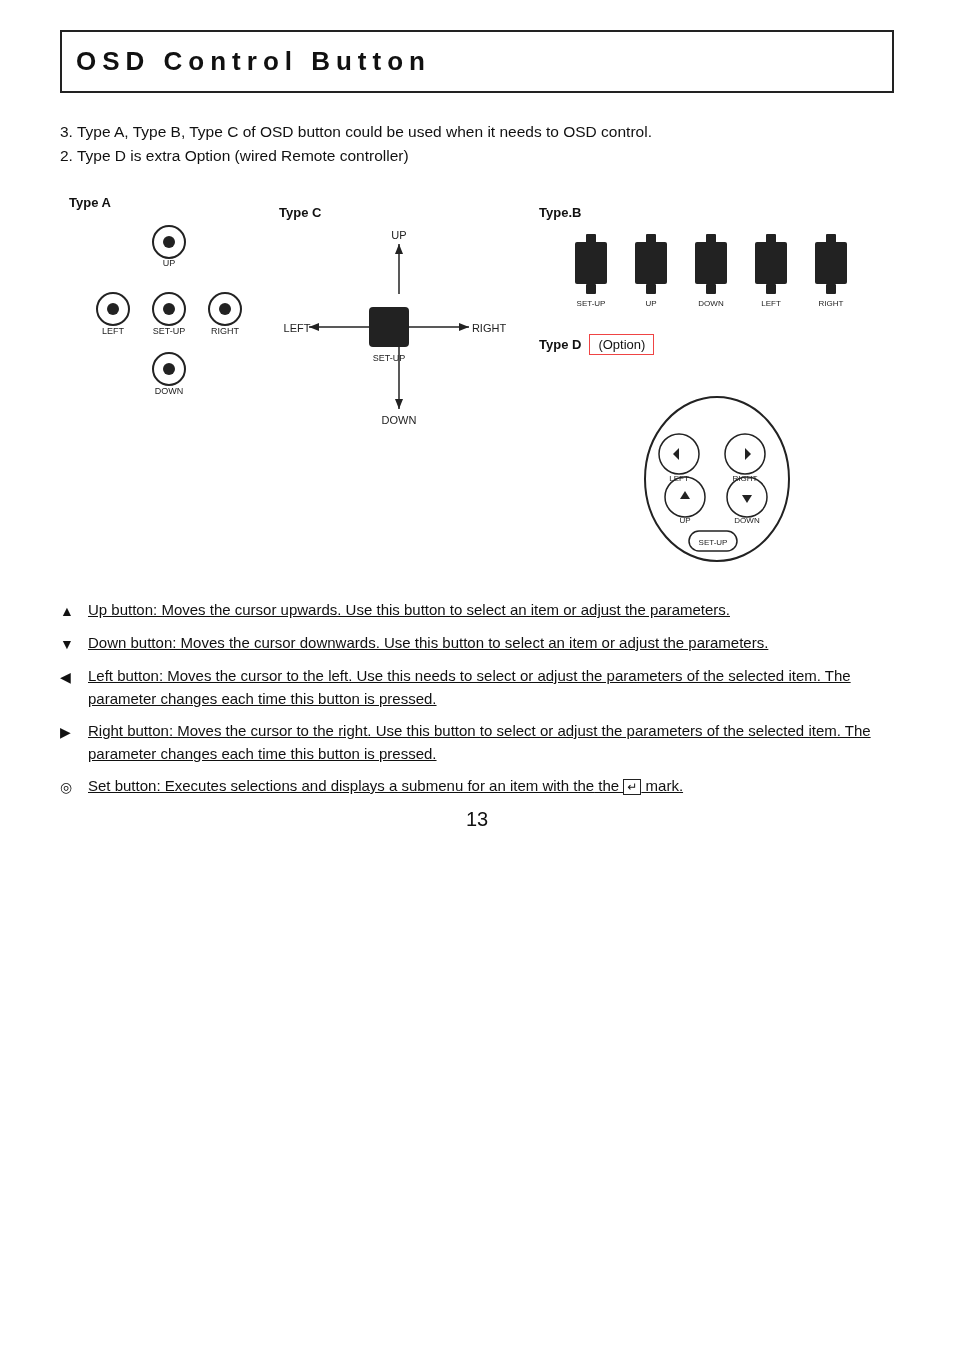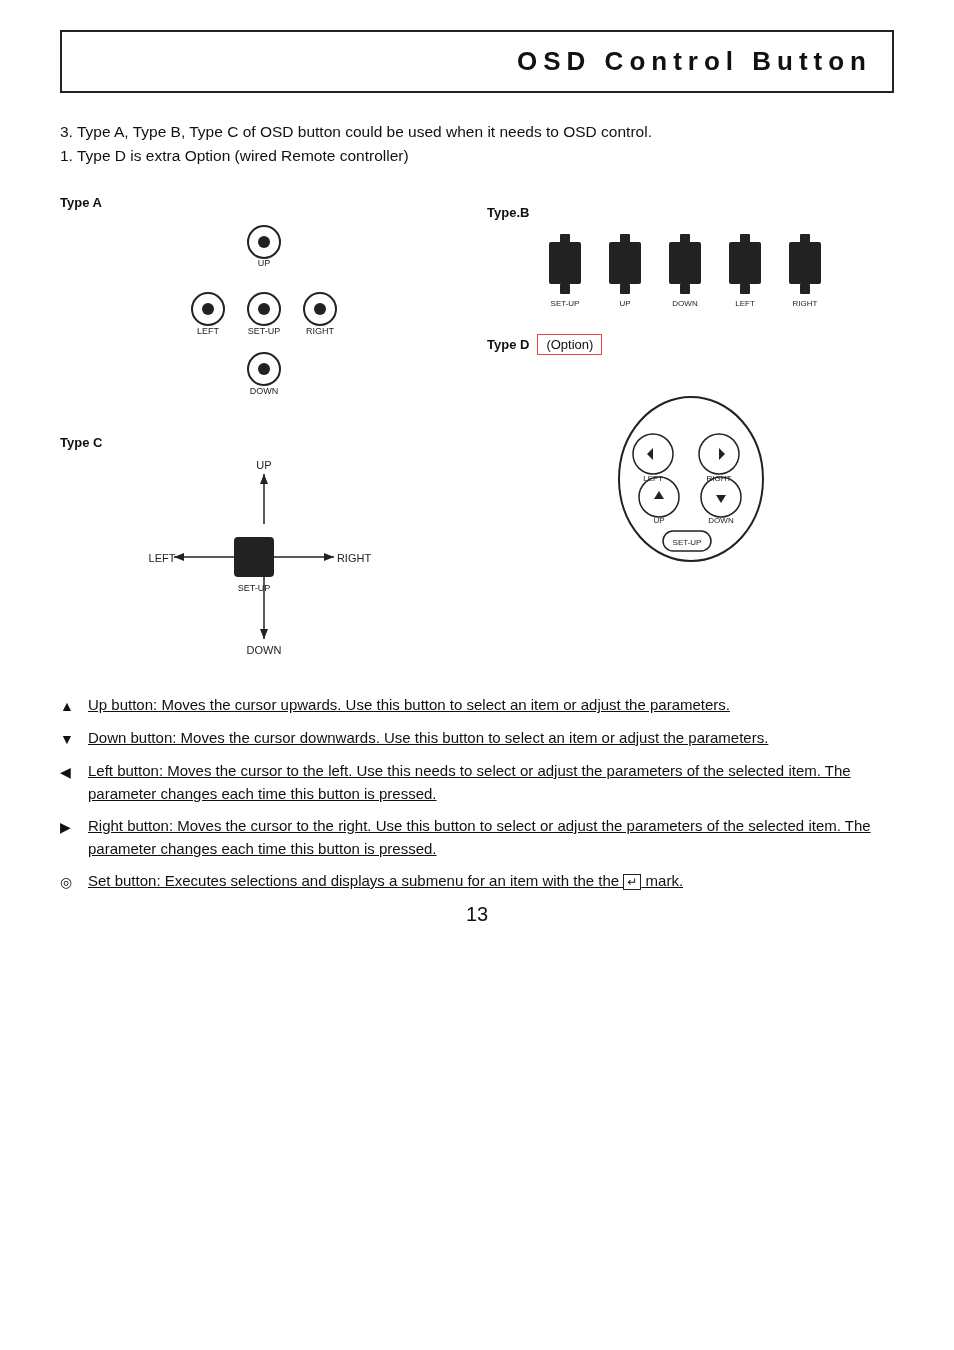--- a/index.html
+++ b/index.html
@@ -8,22 +8,22 @@
       min-height: 1350px;
       background: #fff;
       font-family: Arial, sans-serif;
       font-size: 15px;
       color: #111;
       padding: 30px 60px 40px 60px;
     }
 
     .page-title-box {
       border: 2px solid #222;
-      text-align: right;
-      padding: 14px 20px;
+      text-align: left;
+      padding: 14px 14px;
       margin-bottom: 30px;
     }
     .page-title {
       font-size: 26px;
       font-weight: bold;
       letter-spacing: 6px;
     }
 
     .intro-list {
       list-style: none;
@@ -39,22 +39,23 @@
     .diagrams-row {
       display: flex;
       flex-direction: row;
       gap: 20px;
       margin-bottom: 30px;
       align-items: flex-start;
     }
     .diagram-left {
       flex: 1;
       display: flex;
-      flex-direction: column;
-      gap: 16px;
+      flex-direction: row;
+      gap: 10px;
+      margin-left: 9px;
     }
     .diagram-right {
       flex: 1;
       display: flex;
       flex-direction: column;
     }
 
     .type-label {
       font-weight: bold;
       font-size: 13px;
@@ -128,21 +129,21 @@
   </style>
 </head>
 <body>
 
 <div class="page-title-box">
   <h1 class="page-title">OSD  Control  Button</h1>
 </div>
 
 <ol class="intro-list">
   <li>3. Type A, Type B, Type C of OSD button could be used when it needs to OSD control.</li>
-  <li>1. Type D is extra Option (wired Remote controller)</li>
+  <li>2. Type D is extra Option (wired Remote controller)</li>
 </ol>
 
 <div class="diagrams-row">
 
   <div class="diagram-left">
 
     <div>
       <div class="type-label">Type A</div>
       <svg class="diagram-svg" width="200" height="195" viewBox="0 0 200 195">
 

